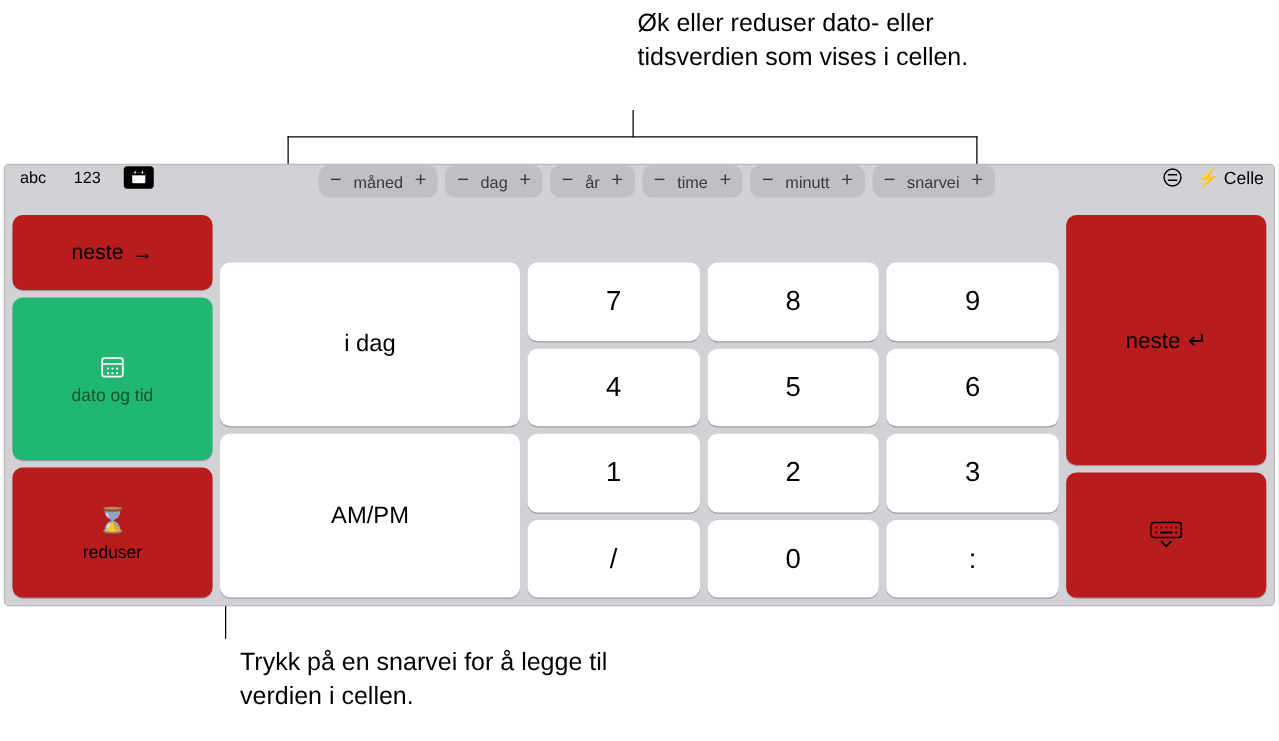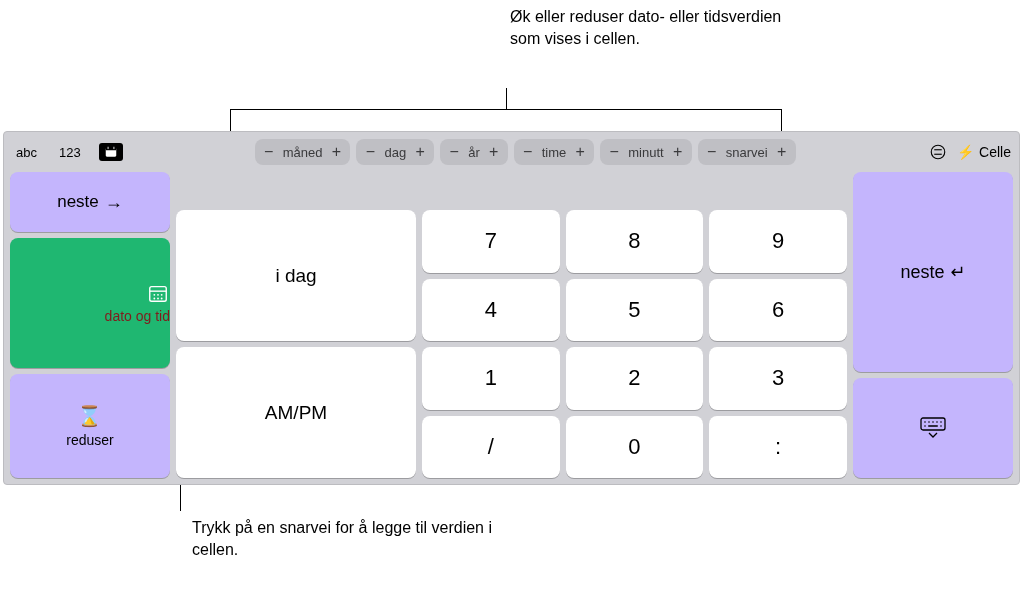--- a/index.html
+++ b/index.html
@@ -7,21 +7,21 @@
     font-family: -apple-system, BlinkMacSystemFont, "Helvetica Neue", Arial, sans-serif;
     background: #fff;
     width: 1023px;
     height: 593px;
     position: relative;
     overflow: hidden;
   }
 
   .callout {
     position: absolute;
-    font-size: 16px;
+    font-size: 20px;
     line-height: 1.35;
     color: #000;
     font-weight: 400;
   }
   .callout-top { top: 6px; left: 510px; width: 300px; }
   .callout-bottom { top: 517px; left: 192px; width: 320px; }
 
   .callout-line {
     position: absolute;
     background: #000;
@@ -36,21 +36,21 @@
     background: #d1d1d6;
     border: 1px solid #bcbcc0;
     border-radius: 4px;
     display: flex;
     flex-direction: column;
   }
 
   .top-row {
     height: 40px;
     display: flex;
-    align-items: center;
+    align-items: flex-start;
     padding: 0 8px;
     gap: 8px;
   }
   .top-row-left { display: flex; align-items: center; gap: 14px; }
   .top-row-center { flex: 1; display: flex; justify-content: center; gap: 6px; }
   .top-row-right { display: flex; align-items: center; gap: 10px; }
 
   .mode-btn {
     font-size: 13px;
     color: #000;
@@ -144,29 +144,28 @@
     border-radius: 8px;
     box-shadow: 0 1px 0 rgba(0,0,0,0.25);
     display: flex;
     align-items: center;
     justify-content: center;
     font-size: 22px;
     color: #000;
     cursor: pointer;
   }
   .key.gray {
-    background: #c4b5fd;
+    background: #b91c1c;
   }
   .key.med-text { font-size: 19px; }
   .key.green {
     background: #1fb771;
-    color: #7f1d1d;
-    flex-direction: column;
-    gap: 6px;
-    align-items: flex-end;
+    color: #14532d;
+    flex-direction: column;
+    gap: 6px;
   }
   .key.col-key {
     flex-direction: column;
     gap: 4px;
   }
   .key .sub { font-size: 14px; }
 
   .key-neste-top { height: 60px; font-size: 17px; gap: 6px; flex-direction: row;}
   .key-dato { flex: 2; }
   .key-varighet { flex: 1.6; color:#000;}

